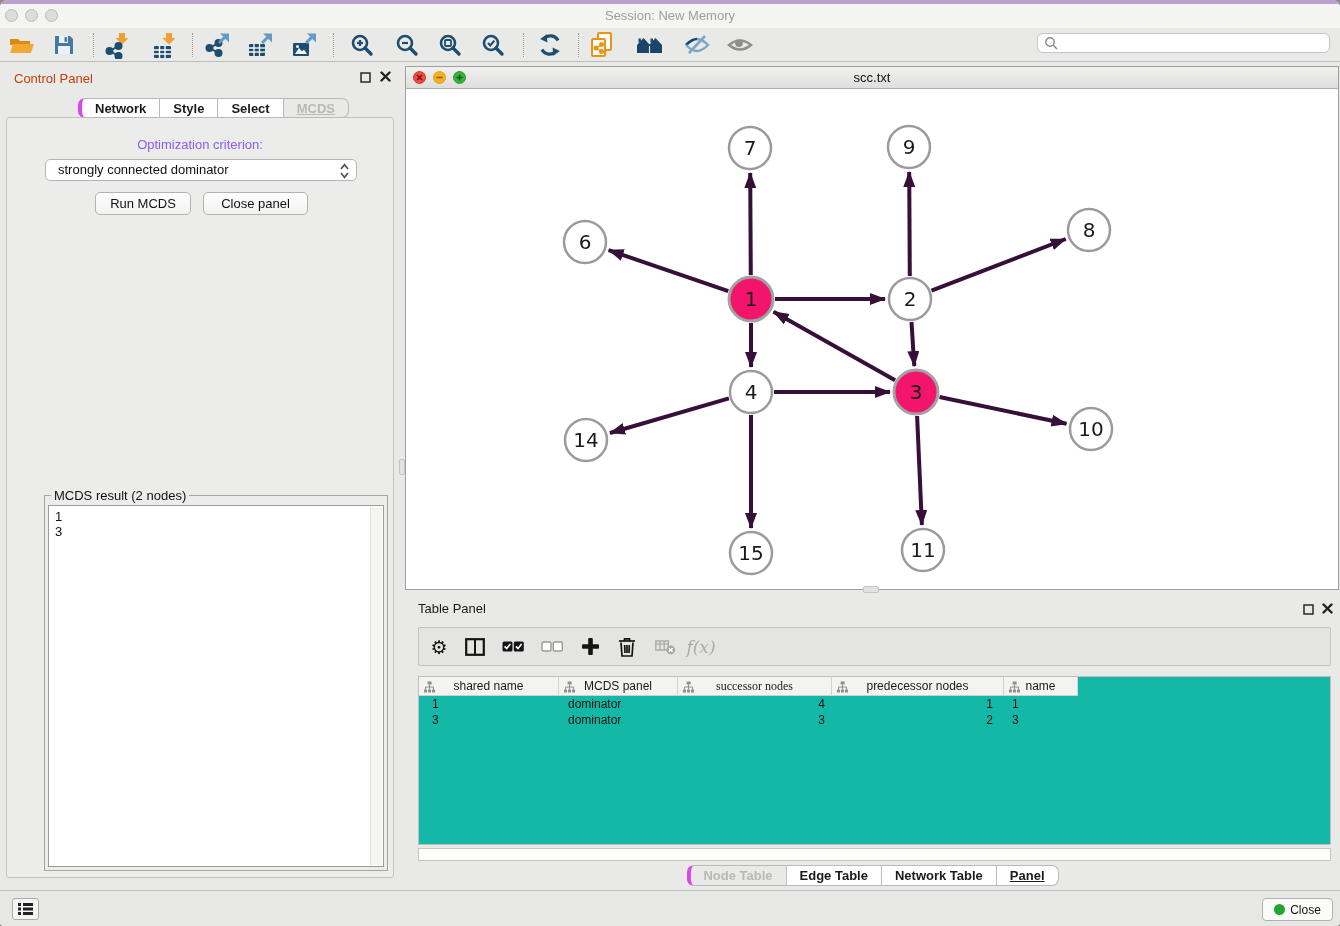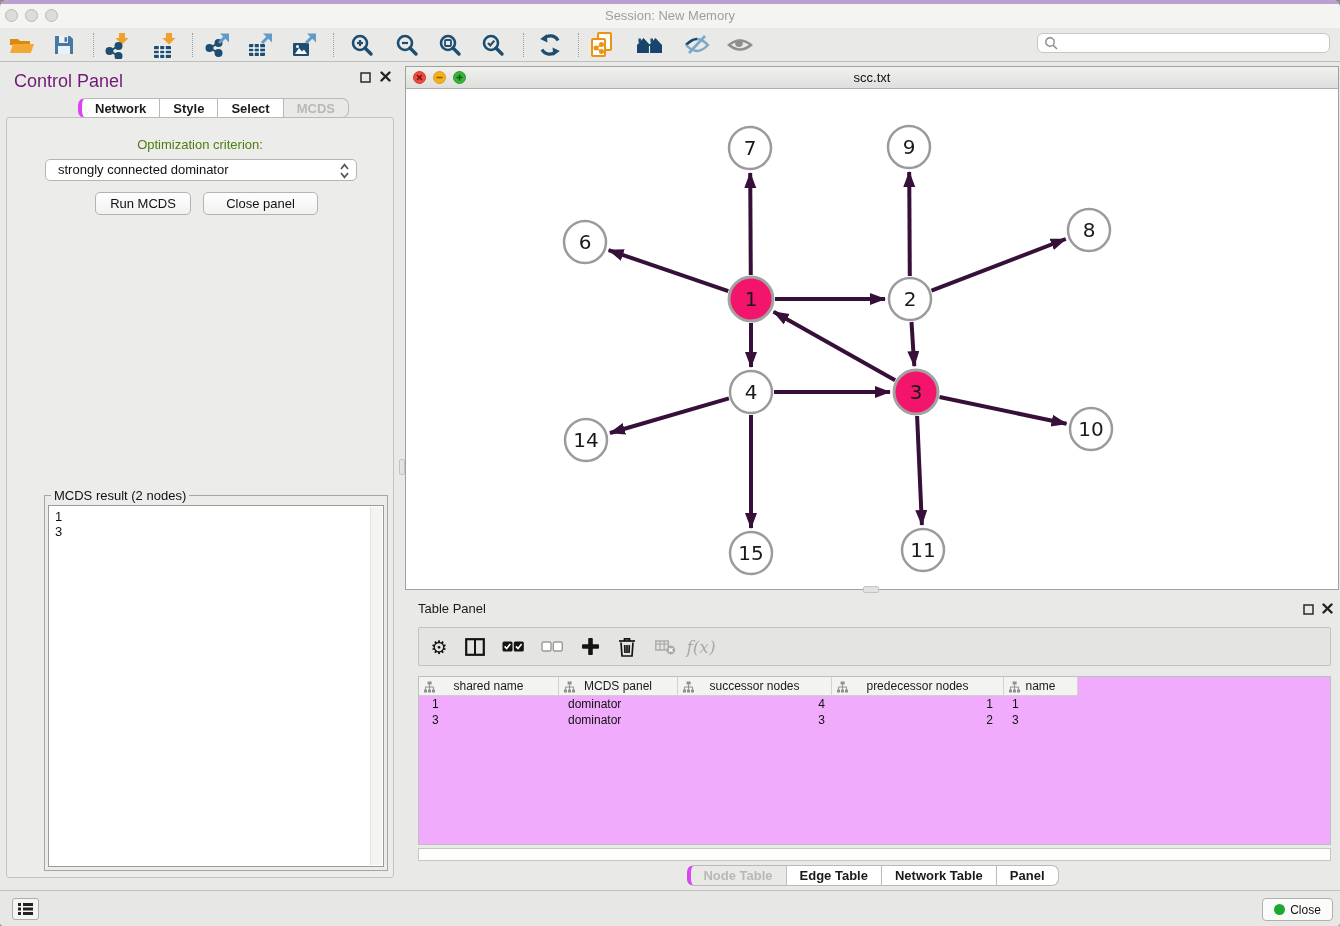--- a/index.html
+++ b/index.html
@@ -23,33 +23,33 @@
           align-items:center; justify-content:center; cursor:default; }
   .tsep { position:absolute; top:5px; height:24px; width:0; border-left:1px dotted #9d9d9d; }
   .search-box { position:absolute; left:1037px; top:5px; width:293px; height:20px;
                 background:#fff; border:1px solid #c6c6c4; border-radius:6px;
                 display:flex; align-items:center; padding-left:6px; }
   .search-box input { border:none; outline:none; flex:1; font-size:12px; background:transparent;
                       font-family:"Liberation Sans",sans-serif; }
 
   
   .control-panel { position:absolute; left:0; top:62px; width:400px; bottom:36px; }
-  .cp-title { position:absolute; left:14px; top:9px; font-size:18px; color:#701a75; }
+  .cp-title { position:absolute; left:14px; top:9px; font-size:13px; color:#c2410c; }
   .panel-btn { position:absolute; width:16px; height:14px; display:flex; align-items:center; justify-content:center; }
   .cp-tabs { position:absolute; left:78px; top:36px; height:20px; display:flex; z-index:2; }
   .cp-tab, .tp-tab { height:20px; line-height:19px; background:#fff; border:1px solid #b9b9b7;
             border-left:none; font-size:13px; font-weight:600; color:#1a1a1a;
             text-align:center; padding:0 13px; }
   .cp-tab:first-child, .tp-tab:first-child { border-left:4px solid #d946ef; border-radius:7px 0 0 7px; }
-  .cp-tab:last-child, .tp-tab:last-child { border-radius:0 7px 7px 0; }
+  .cp-tab:last-child, .tp-tab:last-child { border-radius:0 7px 7px 0;text-decoration:underline; }
   .cp-tab.selected, .tp-tab.selected { background:#e9e9e7; color:#b8b8b6; }
   .cp-box { position:absolute; left:6px; right:6px; top:55px; bottom:12px;
             background:#ececea; border:1px solid #c3c3c1; border-radius:3px; }
   .opt-label { position:absolute; top:19px; left:0; right:0; text-align:center;
-               font-size:13px; color:#4d7c0f; }
+               font-size:13px; color:#8b5cf6; }
   .dropdown { position:absolute; left:38px; top:41px; width:312px; height:22px; background:#fff;
               border:1px solid #b5b5b3; border-radius:5px; font-size:13px; color:#111;
               line-height:20px; padding-left:12px; }
   .dd-arrows { position:absolute; right:7px; top:3px; }
   .cp-btn { position:absolute; top:74px; height:23px; background:linear-gradient(#ffffff,#f1f1f0);
             border:1px solid #b3b3b1; border-radius:5px; font-size:13px; color:#111;
             text-align:center; line-height:21px; }
   .fieldset { position:absolute; left:6px; right:5px; top:377px; bottom:6px;
               border:1px solid #a5a5a3;margin-left:31px; }
   .legend { position:absolute; top:-8px; left:6px; background:#ececea; padding:0 3px;
@@ -87,21 +87,21 @@
   
   .table-panel { position:absolute; left:405px; top:595px; width:935px; bottom:36px; }
   .tp-title { position:absolute; left:13px; top:6px; font-size:13px; color:#1a1a1a; }
   .tp-toolbar { position:absolute; left:13px; right:9px; top:32px; height:39px;
                 background:#e4e4e2; border:1px solid #c2c2c0; border-radius:2px; }
   .tpbtn { position:absolute; top:0; height:37px; width:32px; display:flex;
            align-items:center; justify-content:center; }
   .fx-label { font-family:"DejaVu Serif",serif; font-style:italic; font-size:17px; color:#a9a9a7; }
   .gear-glyph { font-size:19px; color:#141414; font-family:"DejaVu Sans",sans-serif; }
   .tp-table { position:absolute; left:13px; right:9px; top:81px; height:169px;
-              background:#f0abfc; border:1px solid #bfbfbd; overflow:hidden; }
+              background:#14b8a6; border:1px solid #bfbfbd; overflow:hidden; }
   .tp-thead { position:absolute; top:0; left:0; height:19px; display:flex; }
   .th-cell { position:relative; height:19px; background:#f3f3f2; border-right:1px solid #d2d2d0;
              border-bottom:1px solid #cfcfcd; font-size:12px; color:#1a1a1a; line-height:18px;
              text-align:center; }
   .th-icon { position:absolute; left:5px; top:3px; }
   .tp-row { display:flex; height:16px; }
   .td-cell { font-size:12px; color:#111; line-height:16px; overflow:hidden; }
   .tp-hscroll { position:absolute; left:13px; right:9px; top:253px; height:13px;
                 background:#fdfdfc; border:1px solid #c6c6c4; }
   .tp-tabs { position:absolute; left:50%; transform:translateX(-50%); top:270px; height:21px;
@@ -323,21 +323,21 @@
       <div class="dropdown">
         <span>strongly connected dominator</span>
         <span class="dd-arrows">
           <svg width="9" height="16" viewBox="0 0 9 16">
             <polyline points="1,6 4.5,1.6 8,6" fill="none" stroke="#555" stroke-width="1.7"></polyline>
             <polyline points="1,10 4.5,14.4 8,10" fill="none" stroke="#555" stroke-width="1.7"></polyline>
           </svg>
         </span>
       </div>
       <div class="cp-btn" style="left:88px; width:96px;">Run MCDS</div>
-      <div class="cp-btn" style="left:196px; width:115px;">Close panel</div>
+      <div class="cp-btn" style="left:196px; width:105px;">Close panel</div>
       <div class="fieldset">
         <div class="legend">MCDS result (2 nodes)</div>
         <div class="result-area">
           <div class="result-text">1
 3</div>
           <div class="result-scroll"></div>
         </div>
       </div>
     </div>
   </div>
@@ -540,21 +540,21 @@
                   <rect x="8" y="8.5" width="3" height="3"></rect>
                 </g>
                 <g stroke="#8f8f8d" stroke-width="1">
                   <line x1="5.5" y1="3.5" x2="5.5" y2="6"></line>
                   <line x1="1.5" y1="6" x2="9.5" y2="6"></line>
                   <line x1="1.5" y1="6" x2="1.5" y2="8.5"></line>
                   <line x1="5.5" y1="6" x2="5.5" y2="8.5"></line>
                   <line x1="9.5" y1="6" x2="9.5" y2="8.5"></line>
                 </g>
               </svg></span><span>MCDS panel</span></div>
-          <div class="th-cell" style="width: 154px;"><span class="th-icon"><svg width="11" height="12" viewBox="0 0 11 12">
+          <div class="th-cell" style="width: 154px; font-family: Liberation Serif, serif;"><span class="th-icon"><svg width="11" height="12" viewBox="0 0 11 12">
                 <g fill="#8f8f8d">
                   <rect x="3.6" y="0.5" width="4" height="3"></rect>
                   <rect x="0" y="8.5" width="3" height="3"></rect>
                   <rect x="4" y="8.5" width="3" height="3"></rect>
                   <rect x="8" y="8.5" width="3" height="3"></rect>
                 </g>
                 <g stroke="#8f8f8d" stroke-width="1">
                   <line x1="5.5" y1="3.5" x2="5.5" y2="6"></line>
                   <line x1="1.5" y1="6" x2="9.5" y2="6"></line>
                   <line x1="1.5" y1="6" x2="1.5" y2="8.5"></line>

